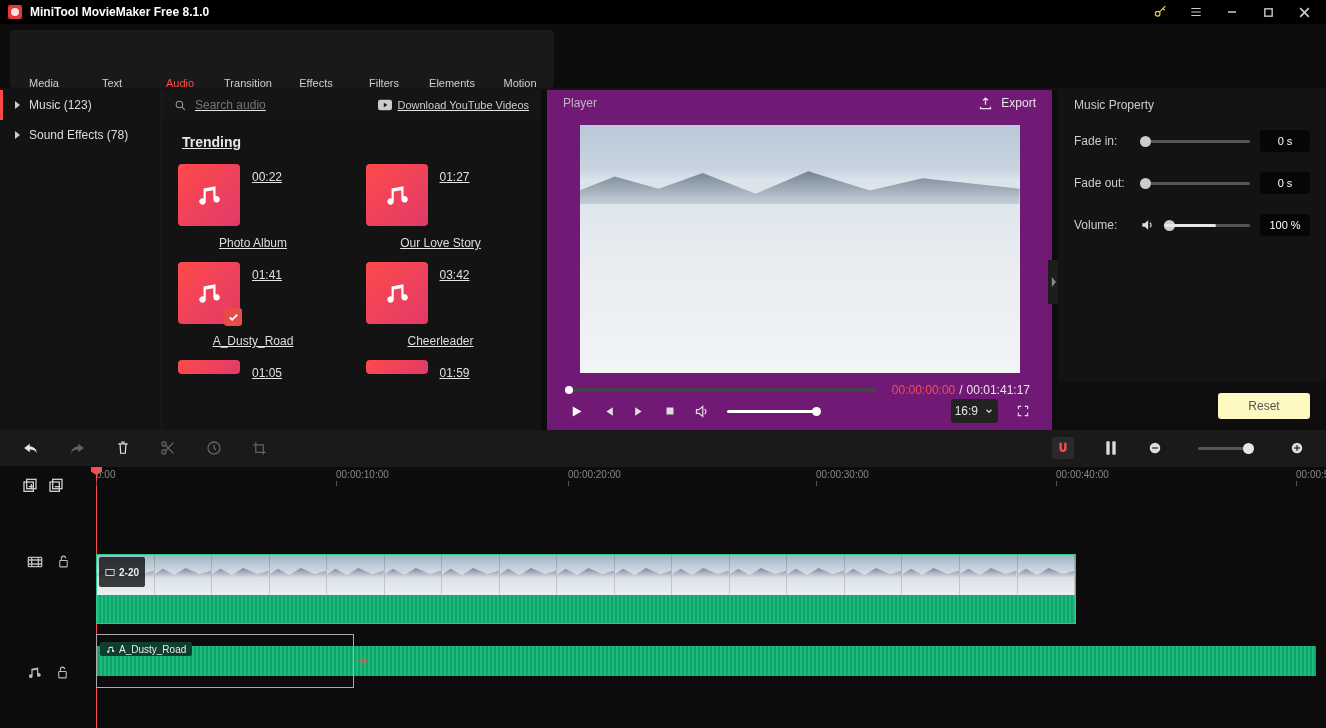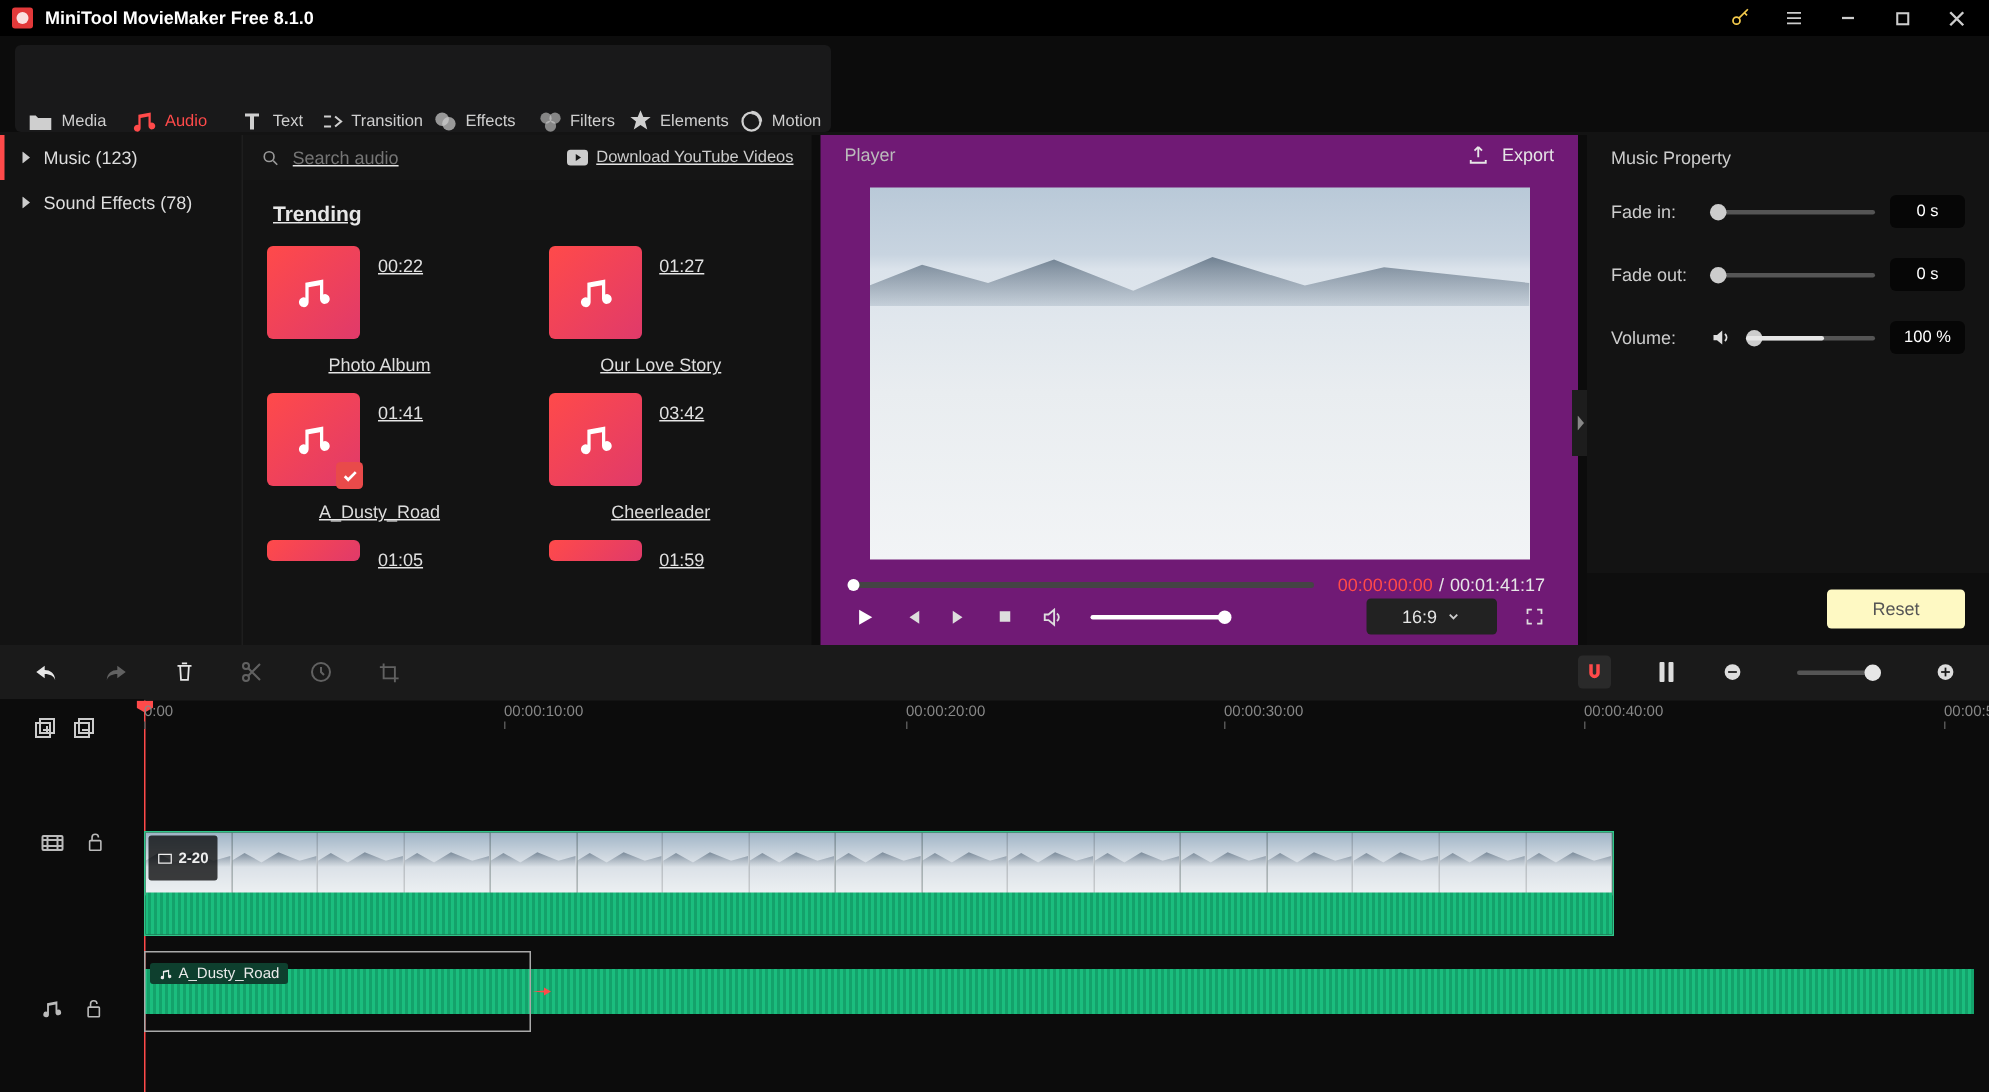--- a/index.html
+++ b/index.html
@@ -8,21 +8,21 @@
 
 
 .titlebar { height: 24px; background: #000; display: flex; align-items: center; padding: 0 8px; gap: 8px; }
 .titlebar .logo { width: 14px; height: 14px; background: #e3393a; border-radius: 2px; display: flex; align-items: center; justify-content: center; }
 .titlebar .title { flex: 1; font-size: 12px; font-weight: 600; color: #fff; }
 .titlebar .wbtn { width: 28px; height: 24px; display: flex; align-items: center; justify-content: center; color: #ccc; }
 
 
 .tabs { height: 66px; display: flex; align-items: stretch; border-bottom: 2px solid #131313; }
 .tabsbox { display: flex; background: #19191a; margin: 6px 0 0 10px; border-radius: 4px; }
-.tab { width: 68px; display: flex; flex-direction: row; align-items: center; justify-content: center; gap: 4px; color: #cfcfcf; font-size: 11px; margin-top: 44px; }
+.tab { width: 68px; display: flex; flex-direction: column; align-items: center; justify-content: center; gap: 4px; color: #cfcfcf; font-size: 11px; margin-top: 44px; }
 .tab.active { color: #ff4a4a; }
 
 
 .mid { display: flex; height: 340px; }
 
 
 .lib { width: 541px; display: flex; background: #131313; }
 .libside { width: 162px; border-right: 1px solid #1e1e1e; }
 .librow { height: 30px; display: flex; align-items: center; gap: 8px; padding: 0 10px; font-size: 12px; color: #ddd; border-left: 3px solid transparent; }
 .librow.active { border-left-color: #ff4a4a; }
@@ -50,21 +50,21 @@
   linear-gradient(to bottom, #b9c9d8 0%, #c8d4e0 18%, #dbe3eb 22%, #e9edf0 55%, #f2f4f6 100%);
   position: relative; overflow: hidden; }
 .previewimg::before { content:""; position:absolute; left:0; right:0; top:18%; height:14%;
   background: linear-gradient(to bottom, rgba(60,80,100,.65), rgba(120,140,160,.25)); clip-path: polygon(0 60%,8% 20%,18% 55%,28% 10%,40% 70%,52% 5%,66% 60%,78% 25%,100% 55%,100% 100%,0 100%); }
 .ptime { height: 20px; display: flex; align-items: center; padding: 0 22px; gap: 4px; font-size: 12px; }
 .pbar { flex: 1; height: 4px; background: #444; border-radius: 2px; margin-right: 12px; position: relative; }
 .pbar::before { content:""; position:absolute; left:-4px; top:-2px; width:8px; height:8px; background:#fff; border-radius:50%; }
 .pctrl { height: 34px; display: flex; align-items: center; gap: 18px; padding: 0 22px 6px; }
 .pctrl .volbar { width: 90px; height: 3px; background: #fff; border-radius: 2px; position: relative; }
 .pctrl .volbar::after { content:""; position:absolute; right:-4px; top:-3px; width:9px; height:9px; background:#fff; border-radius:50%; }
-.ratiobox { margin-left: auto; display: flex; align-items: center; gap: 6px; background: #222; height: 24px; padding: 0 24px; border-radius: 3px; justify-content: center; }
+.ratiobox { margin-left: auto; display: flex; align-items: center; gap: 6px; background: #222; height: 24px; padding: 0 4px; border-radius: 3px; justify-content: center; }
 
 
 .prop { width: 268px; background: #131313; display: flex; flex-direction: column; position: relative; }
 .prop .collapse { position: absolute; left: -10px; top: 50%; width: 10px; height: 44px; background: #1d1d1d; display: flex; align-items: center; justify-content: center; color: #888; }
 .prophead { height: 30px; display: flex; align-items: center; padding: 0 16px; color: #ccc; font-size: 12px; }
 .proprow { display: flex; align-items: center; padding: 10px 16px; gap: 10px; font-size: 12px; }
 .proprow .lab { width: 56px; color: #ccc; }
 .pslider { flex: 1; height: 3px; background: #555; border-radius: 2px; position: relative; }
 .pslider::before { content:""; position:absolute; left:0; top:-4px; width:11px; height:11px; background:#ccc; border-radius:50%; }
 .pslider.full::after { content:""; position:absolute; left:0; top:0; height:3px; width:60%; background:#e6e6e6; border-radius:2px; }
@@ -151,31 +151,31 @@
 </div>
 
 <div class="tabs">
   <div class="tabsbox">
     <div class="tab">
       <svg width="20" height="16" viewBox="0 0 24 20" fill="currentColor">
           <path d="M3 5h5l2 2h11v10H3z"></path>
         </svg>
       <span>Media</span>
     </div>
+    <div class="tab">
+      <svg width="20" height="16" viewBox="0 0 24 24" fill="currentColor">
+          <path d="M5 4h14v3h-5v13h-4V7H5z"></path>
+        </svg>
+      <span>Text</span>
+    </div>
     <div class="tab active">
       <svg width="20" height="18" viewBox="0 0 24 24" fill="currentColor">
           <path d="M9 18a3 3 0 1 1-2-2.83V6l11-2v9.17A3 3 0 1 1 16 16V7.5l-7 1.3z"></path>
         </svg>
       <span>Audio</span>
-    </div>
-    <div class="tab">
-      <svg width="20" height="16" viewBox="0 0 24 24" fill="currentColor">
-          <path d="M5 4h14v3h-5v13h-4V7H5z"></path>
-        </svg>
-      <span>Text</span>
     </div>
     <div class="tab">
       <svg width="20" height="14" viewBox="0 0 24 16" fill="none" stroke="currentColor" stroke-width="2">
           <path d="M3 3h7M3 13h7M14 3l6 5-6 5"></path>
         </svg>
       <span>Transition</span>
     </div>
     <div class="tab">
       <svg width="18" height="18" viewBox="0 0 24 24" fill="currentColor">
           <circle cx="9" cy="10" r="6" opacity=".7"></circle>
@@ -476,21 +476,21 @@
           <rect x="3" y="6" width="14" height="14"></rect>
           <rect x="7" y="2" width="14" height="14"></rect>
           <path d="M10 13h8"></path>
         </svg>
       </div>
   </div>
   <div class="ticks" id="ticks">
     <div class="playhead"></div>
   <div class="tick" style="left: 0px;"><span>0:00</span></div>
       <div class="tick" style="left: 240px;"><span>00:00:10:00</span></div>
-      <div class="tick" style="left: 508px;"><span>00:00:20:00</span></div>
+      <div class="tick" style="left: 472px;"><span>00:00:20:00</span></div>
       <div class="tick" style="left: 720px;"><span>00:00:30:00</span></div>
       <div class="tick" style="left: 960px;"><span>00:00:40:00</span></div>
       <div class="tick" style="left: 1200px;"><span>00:00:50</span></div>
     </div>
 </div>
 
 <div class="tracks">
   <div class="theads">
     <div class="thead">
       <svg width="16" height="14" viewBox="0 0 24 20" fill="none" stroke="#bbb" stroke-width="2">

